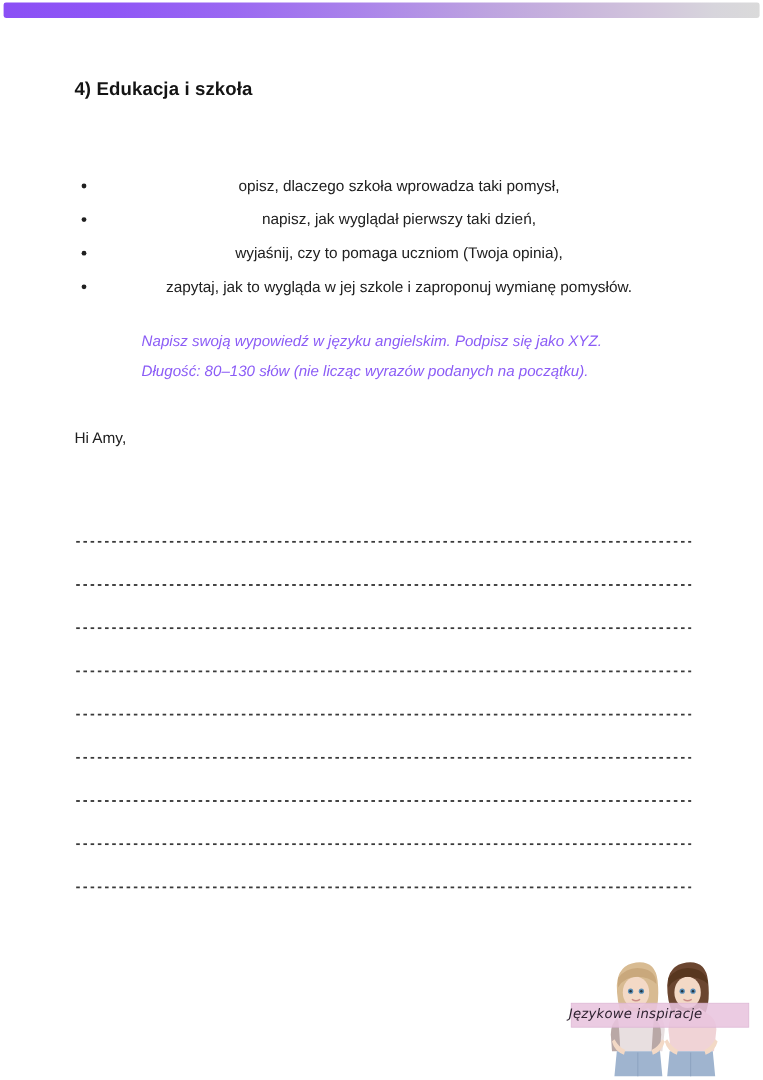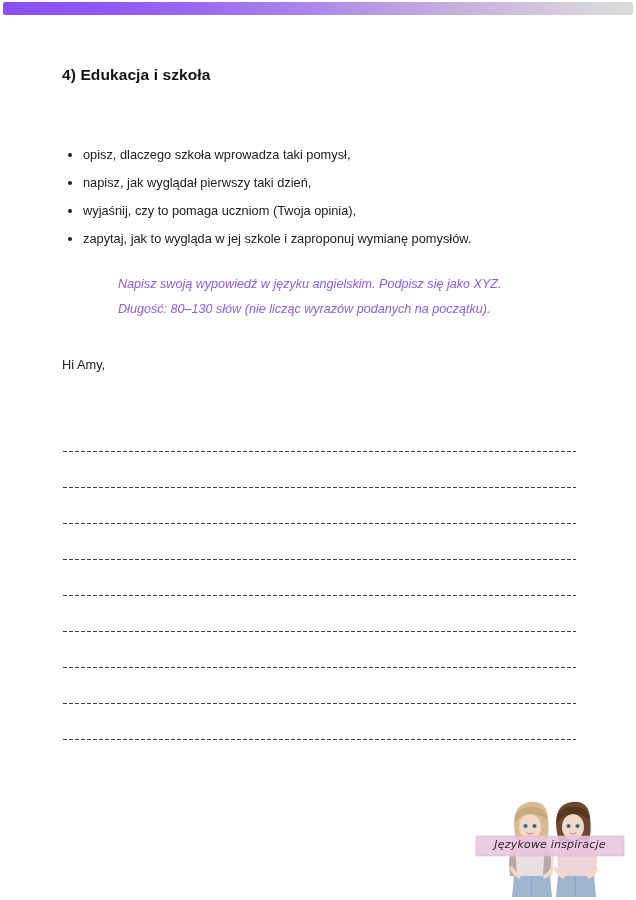--- a/index.html
+++ b/index.html
@@ -68,20 +68,21 @@
     list-style: none;
     font-size: 12.8px;
     color: #202020;
   }
   .bullets li {
     position: relative;
     padding-left: 21px;
     height: 28px;
     line-height: 28px;
     white-space: nowrap;
+    text-align: center;
   }
   .bullets li .dot {
     position: absolute;
     left: 6px;
     top: 12px;
     width: 4px;
     height: 4px;
     border-radius: 50%;
     background: #202020;
   }
@@ -127,21 +128,21 @@
     top: 793px;
     width: 152px;
     height: 104px;
   }
   .logo svg { display: block; }
   .logo-banner-text {
     position: absolute;
     left: 0;
     top: 45px;
     width: 152px;
-    text-align: center;
+    text-align: left;
     font-family: "DejaVu Sans", sans-serif;
     font-size: 11px;
     font-style: italic;
     color: #2e2230;
     letter-spacing: 0.2px;
     white-space: nowrap;
   }
 </style>
 </head>
 <body>

